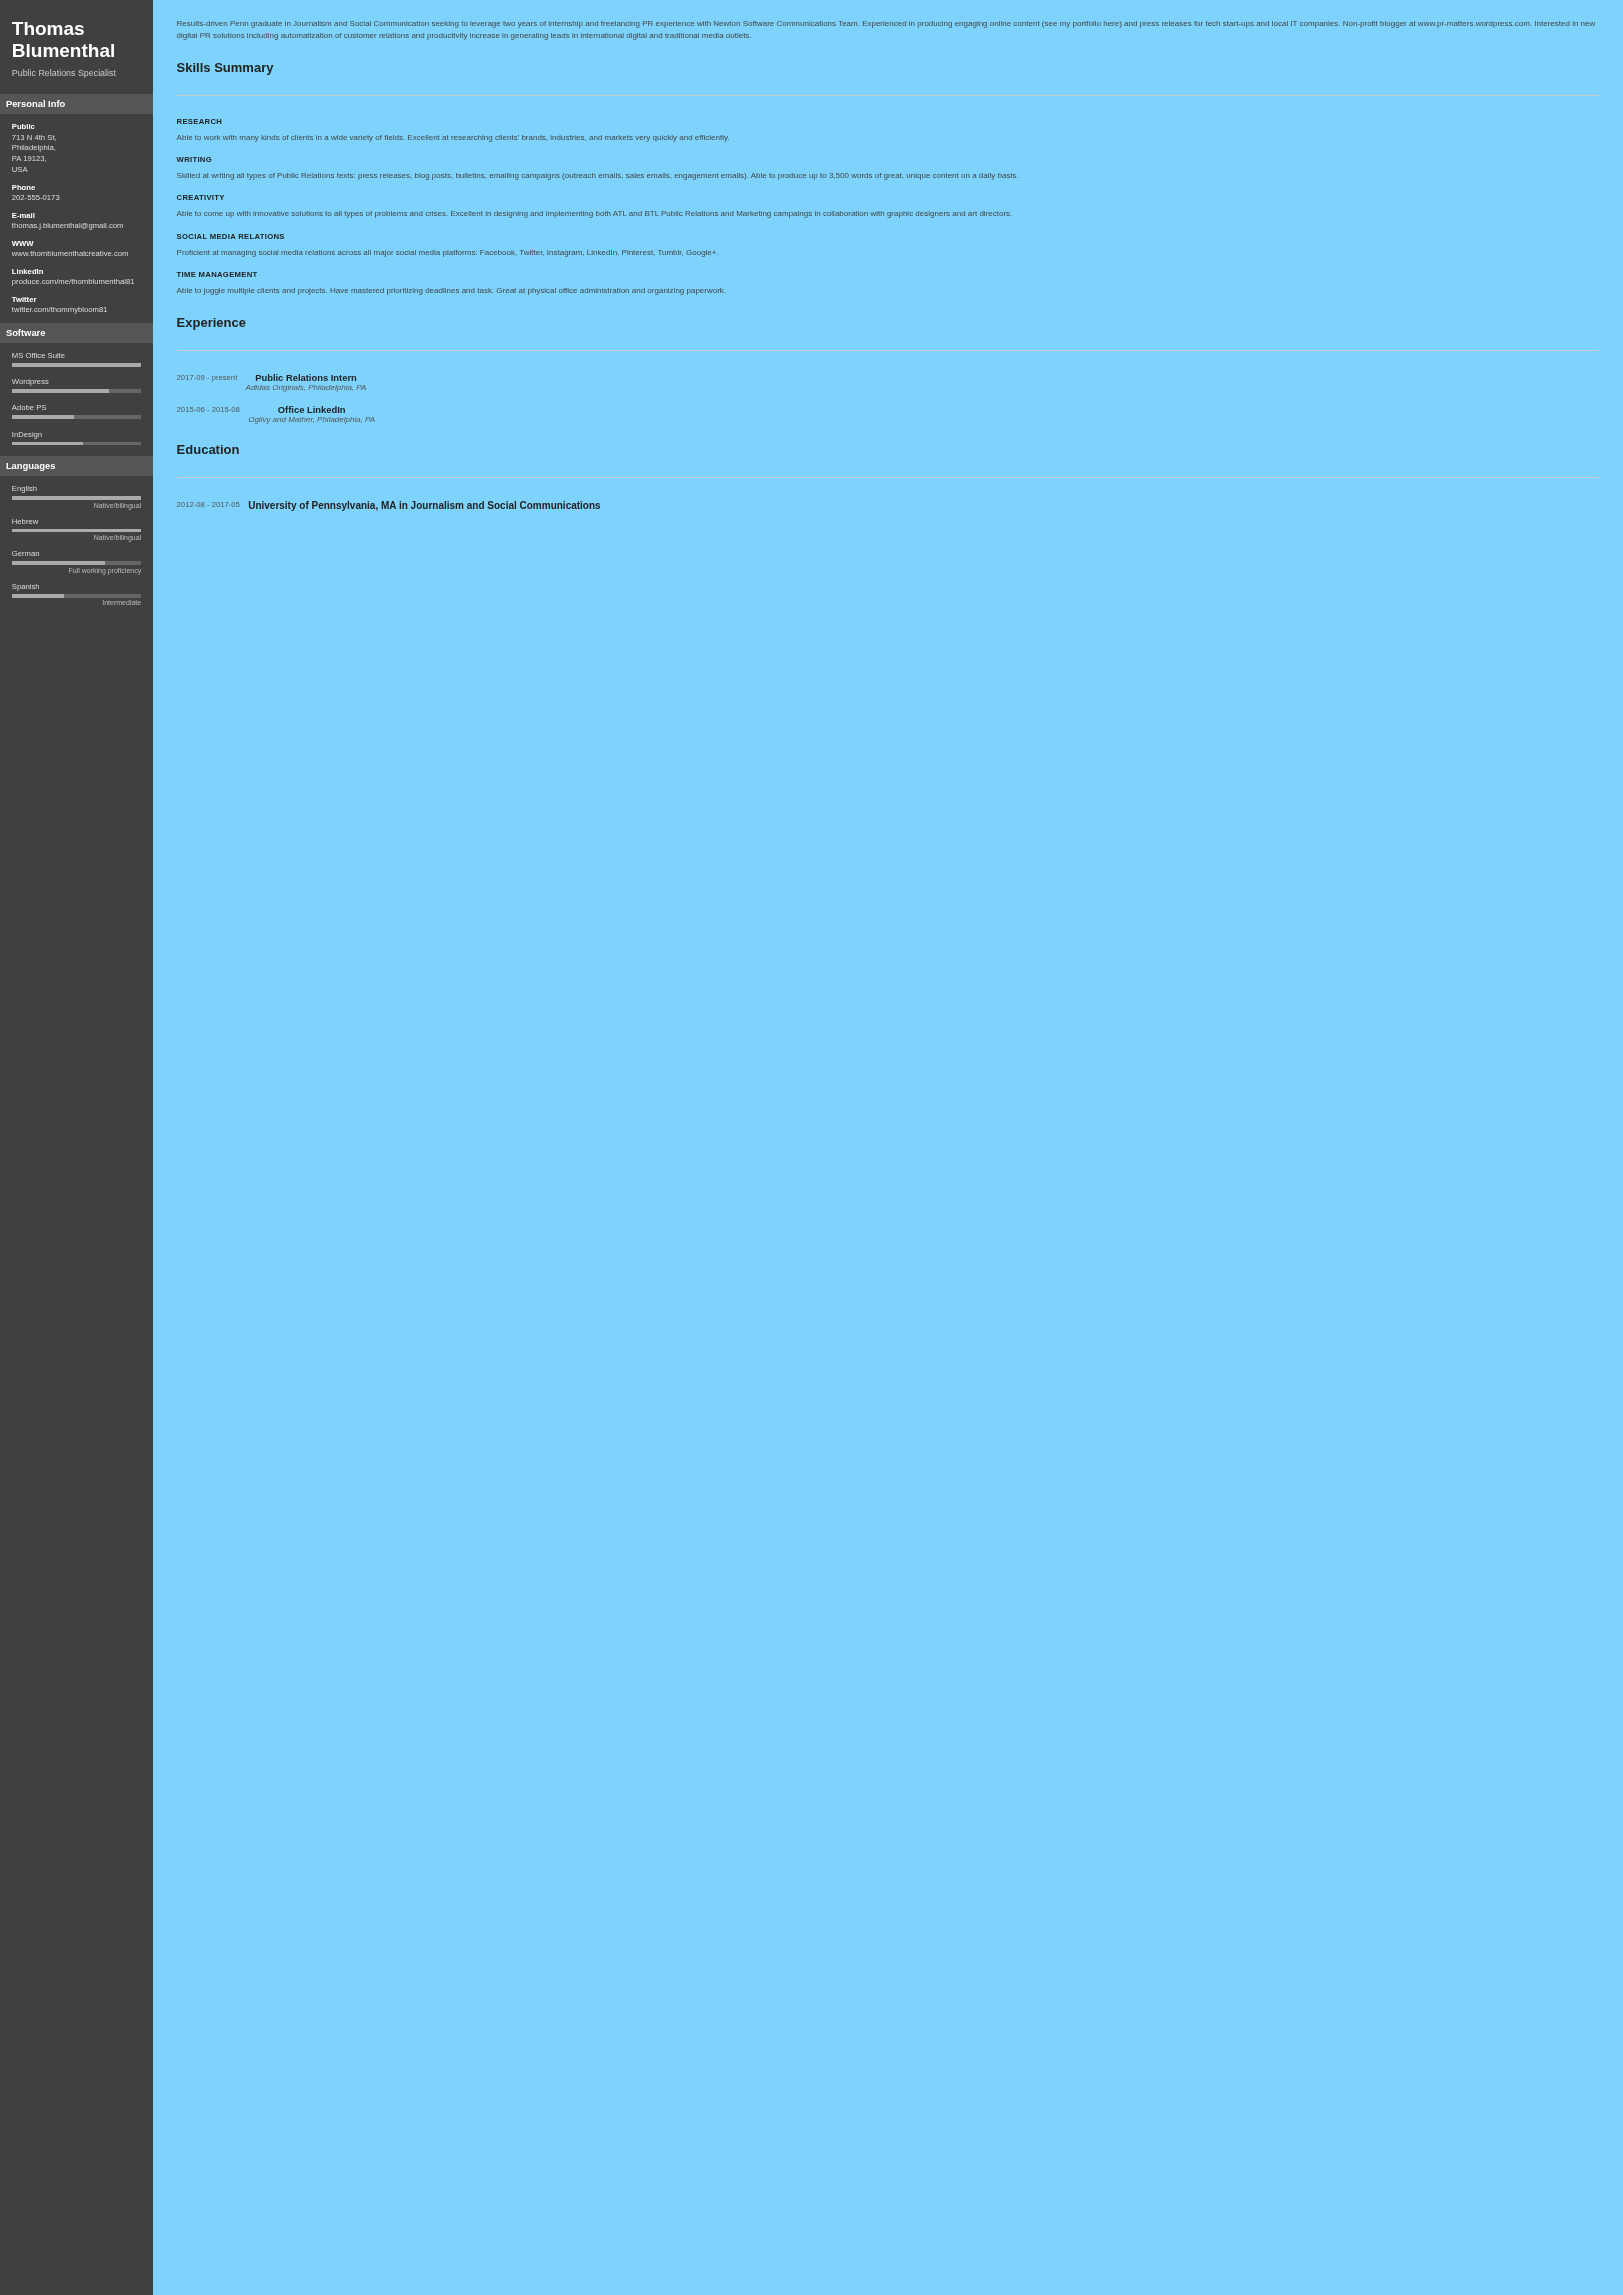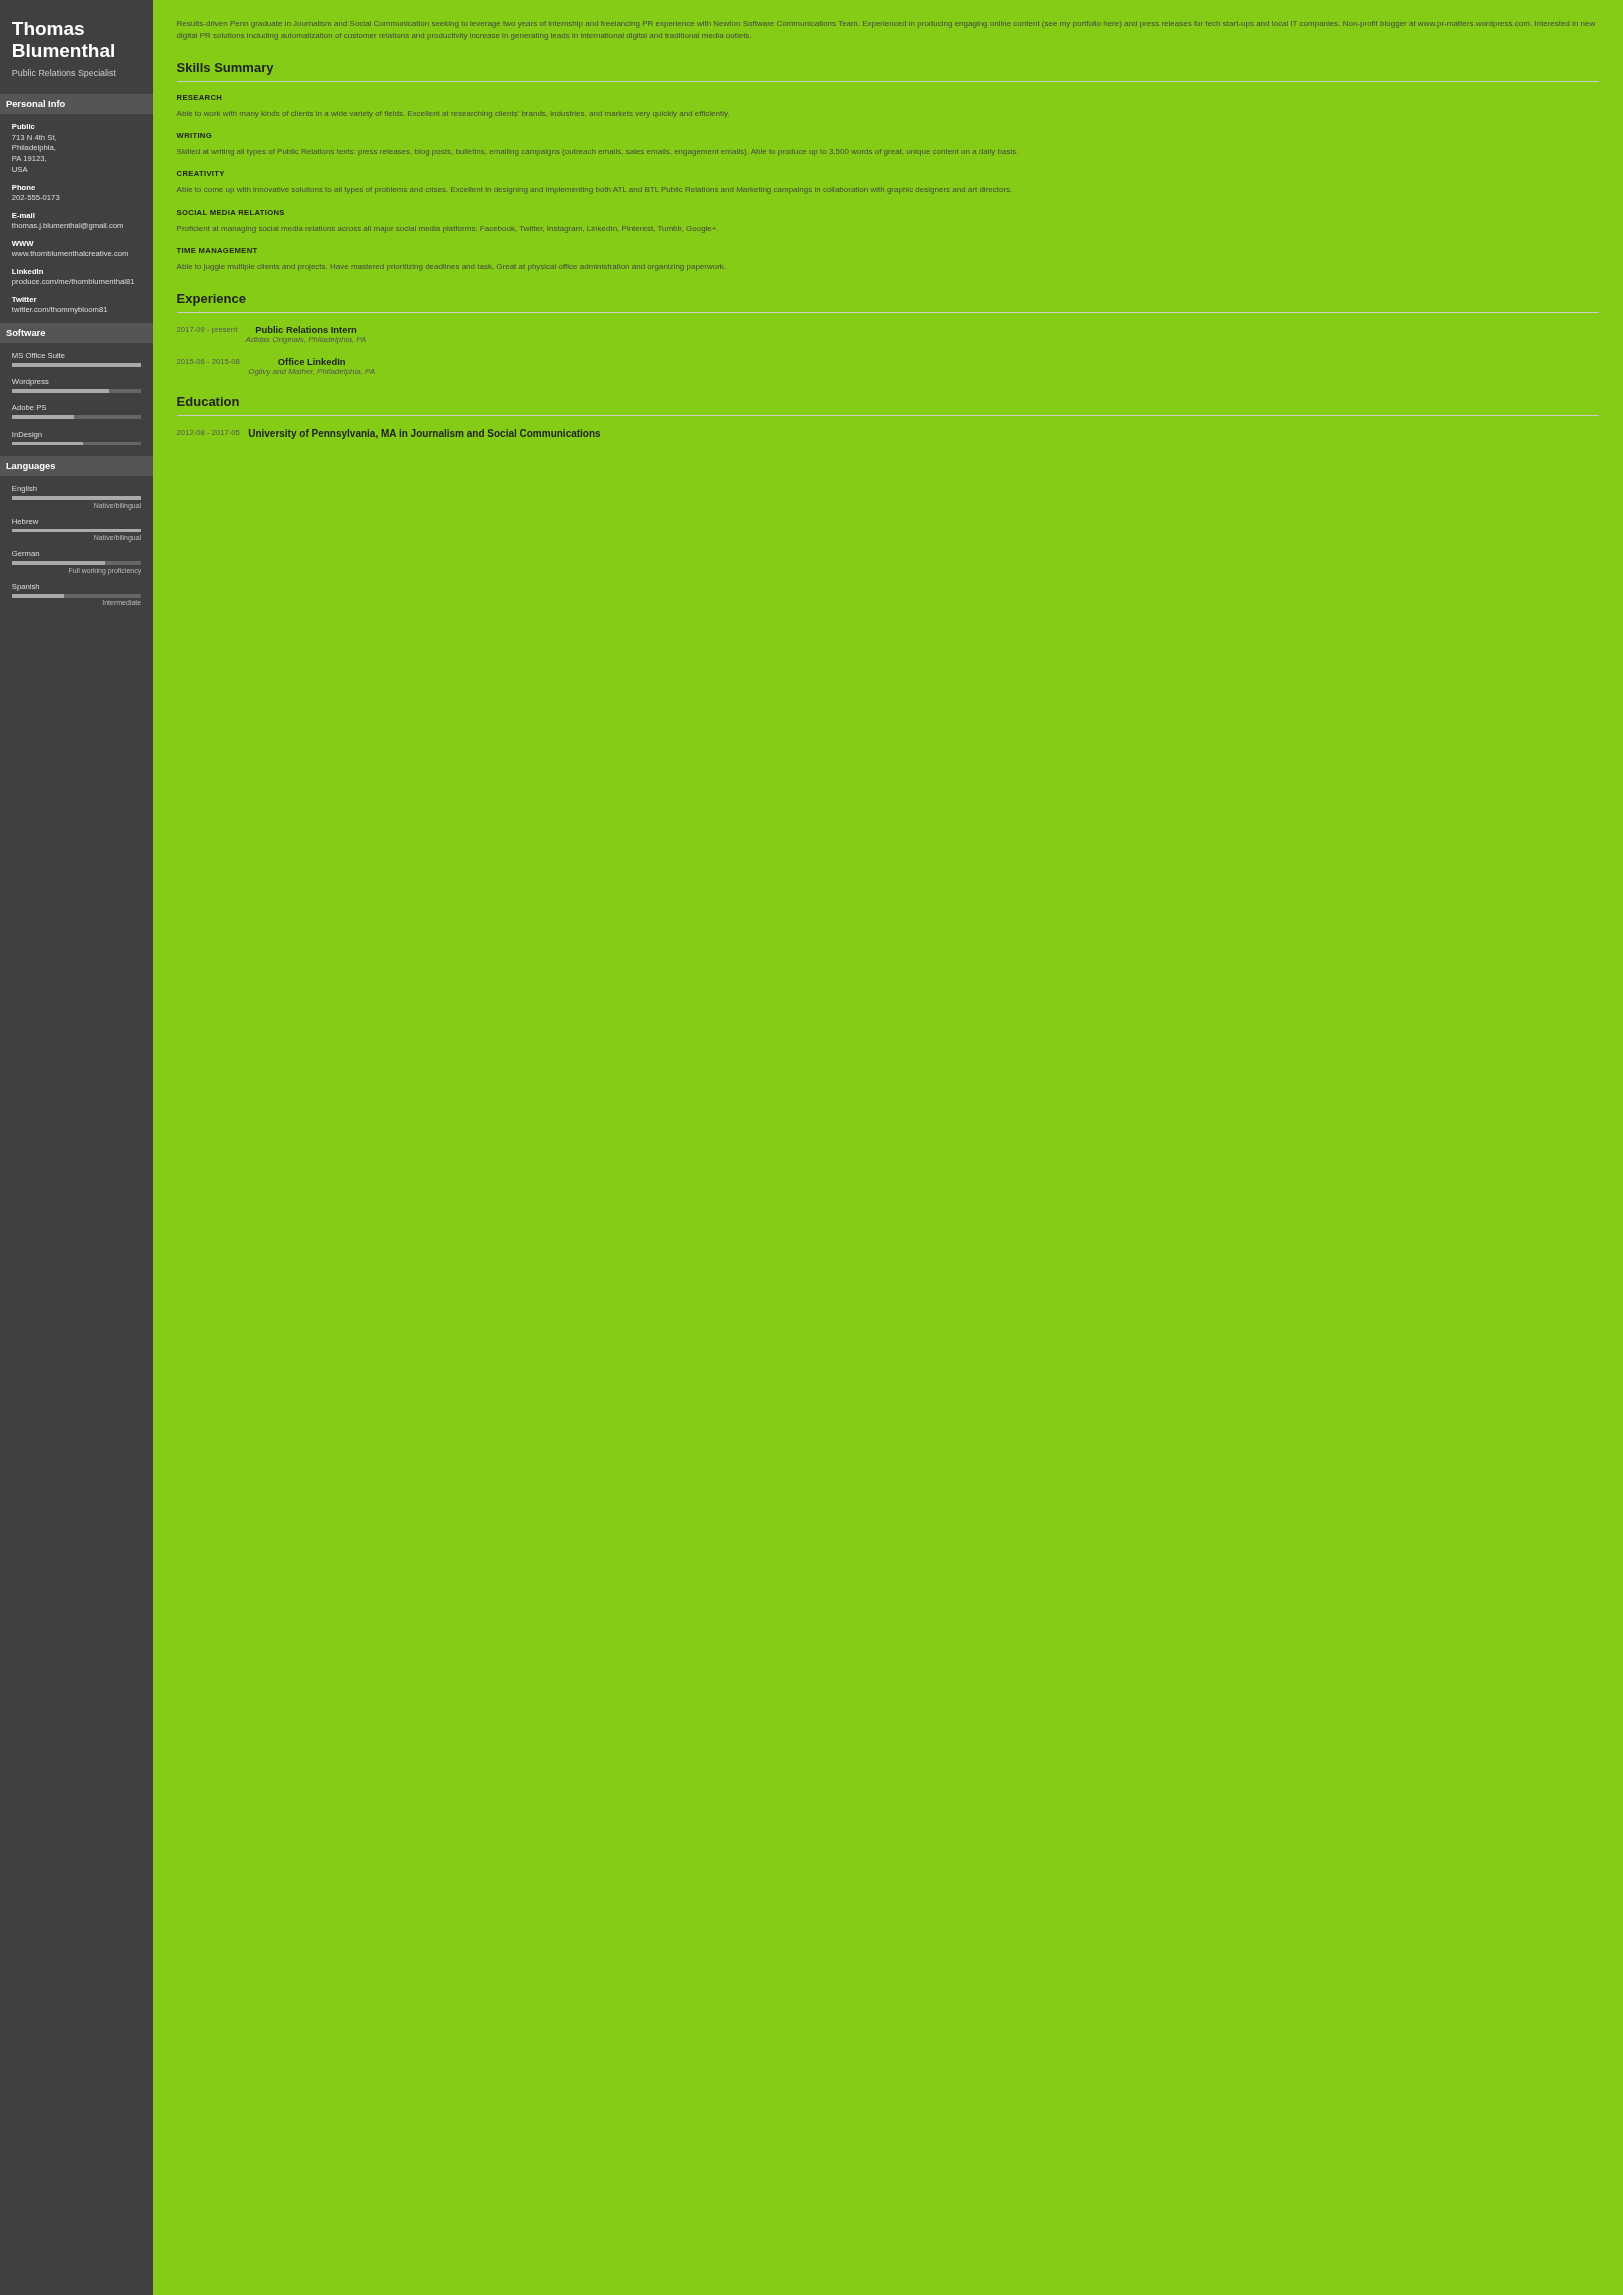--- a/index.html
+++ b/index.html
@@ -114,37 +114,37 @@
       font-size: 7px;
       color: #bbb;
       text-align: right;
       margin-top: 1.8px;
     }
 
     
     .main {
       flex: 1;
       padding: 17.7px 23.6px;
-      background: #84cc16;
+      background: #7dd3fc;
     }
 
     .intro-text {
       font-size: 8px;
       color: #444;
       line-height: 1.6;
       margin-bottom: 16.5px;
     }
 
     .section-title {
       font-size: 13px;
       font-weight: 700;
       color: #222;
       border-bottom: 0.6px solid #ccc;
-      padding-bottom: 6px;
-      margin-bottom: 11px;
+      padding-bottom: 20px;
+      margin-bottom: 21px;
     }
 
     .skill-heading {
       font-size: 7.7px;
       font-weight: 900;
       letter-spacing: 0.3px;
       color: #222;
       margin-bottom: 5.9px;
       text-transform: uppercase;
     }

